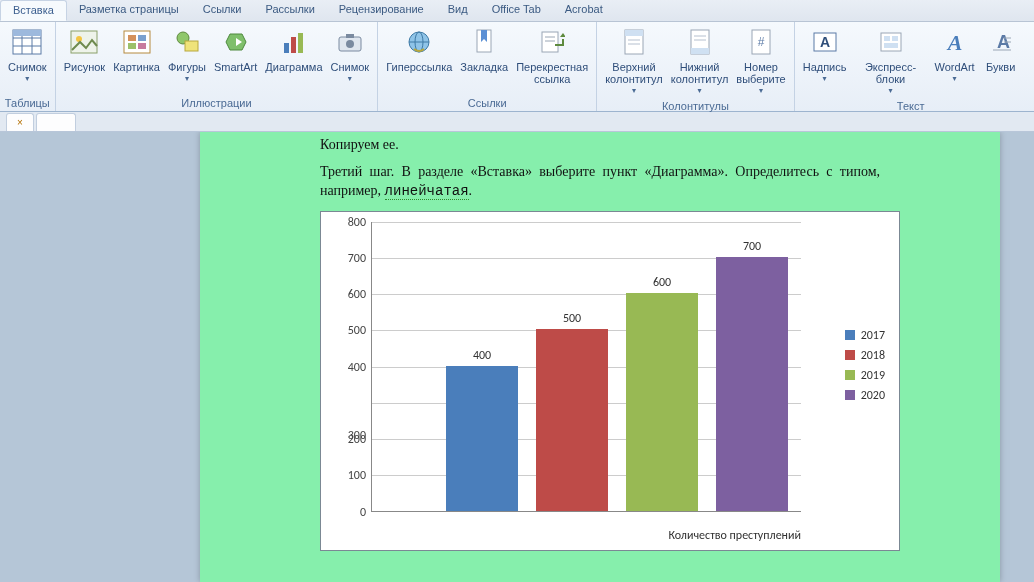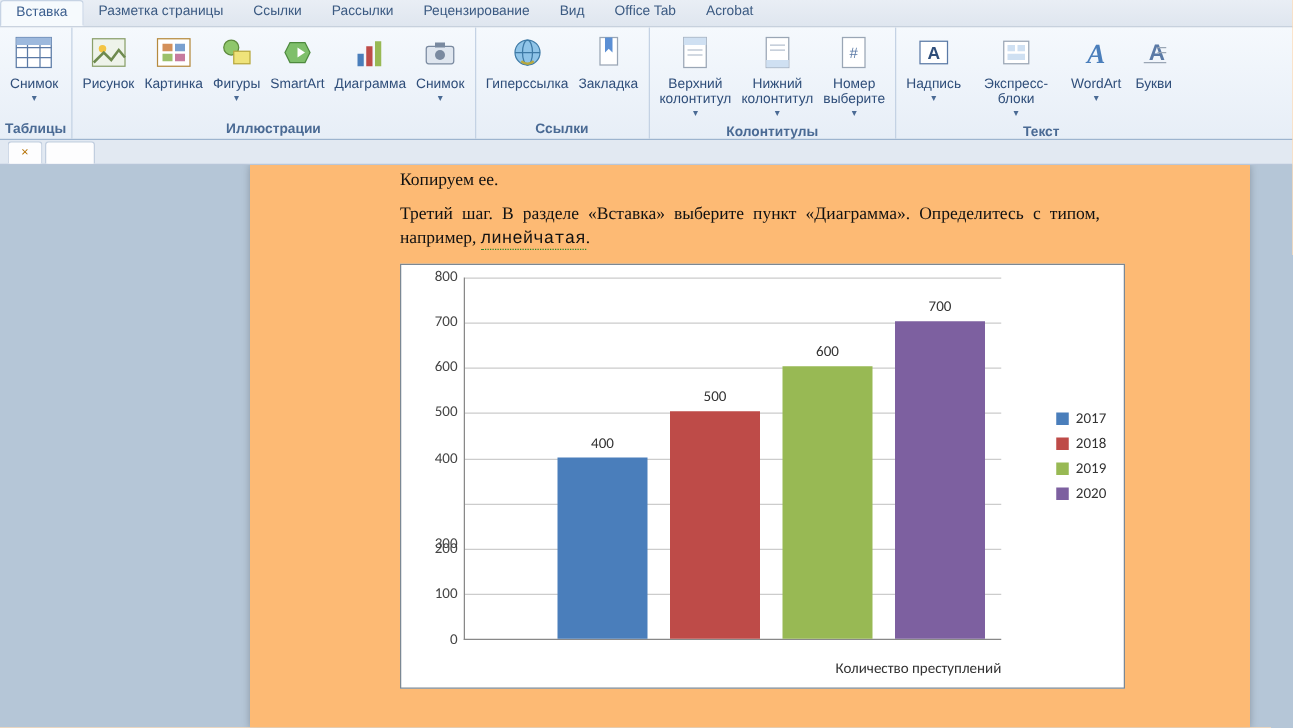--- a/index.html
+++ b/index.html
@@ -55,21 +55,20 @@
     flex: 1;
     display: flex;
     align-items: flex-start;
     padding-top: 2px;
   }
   .group-title {
     text-align: center;
     color: #4a6a94;
     font-size: 11px;
     padding: 1px 0 2px 0;
-    font-weight: bold;
   }
   .rbtn {
     display: flex;
     flex-direction: column;
     align-items: center;
     justify-content: flex-start;
     width: auto;
     min-width: 44px;
     padding: 2px 4px;
     cursor: pointer;
@@ -124,21 +123,21 @@
     height: calc(582px - 22px - 90px - 20px);
     background: #b5c6d7;
     overflow: hidden;
   }
   .page {
     position: absolute;
     left: 200px;
     top: 0;
     width: 800px;
     height: 100%;
-    background: #fdba74;
+    background: #86efac;
     box-shadow: 0 0 6px rgba(0,0,0,0.25);
     padding: 0 20px;
   }
   .page p {
     font-family: Georgia, 'Times New Roman', serif;
     font-size: 14px;
     color: #111;
     margin: 8px 100px 8px 100px;
     text-align: justify;
     line-height: 1.35;
@@ -342,20 +341,33 @@
         <span class="lbl">Гиперссылка</span>
       </div>
       <div class="rbtn">
         <div class="ico">
             <svg width="24" height="28">
               <rect x="5" y="2" width="14" height="22" fill="#fff" stroke="#9aa6b5"></rect>
               <polygon points="9,2 15,2 15,14 12,11 9,14" fill="#5b8fd4"></polygon>
             </svg>
           </div>
         <span class="lbl">Закладка</span>
+      </div>
+      <div class="rbtn">
+        <div class="ico">
+            <svg width="26" height="26">
+              <rect x="3" y="3" width="16" height="20" fill="#fff" stroke="#9aa6b5"></rect>
+              <line x1="6" y1="8" x2="16" y2="8" stroke="#9aa6b5"></line>
+              <line x1="6" y1="12" x2="16" y2="12" stroke="#9aa6b5"></line>
+              <path d="M16 16 L24 16 L24 10" fill="none" stroke="#5e8a3e" stroke-width="2"></path>
+              <polygon points="21,8 27,8 24,4" fill="#5e8a3e"></polygon>
+            </svg>
+          </div>
+        <span class="lbl" style="white-space:pre-line">Перекрестная
+ссылка</span>
       </div>
     </div>
     <div class="group-title">Ссылки</div>
   </div>
 
   <div class="group">
     <div class="group-body">
       <div class="rbtn">
         <div class="ico">
             <svg width="24" height="28">

